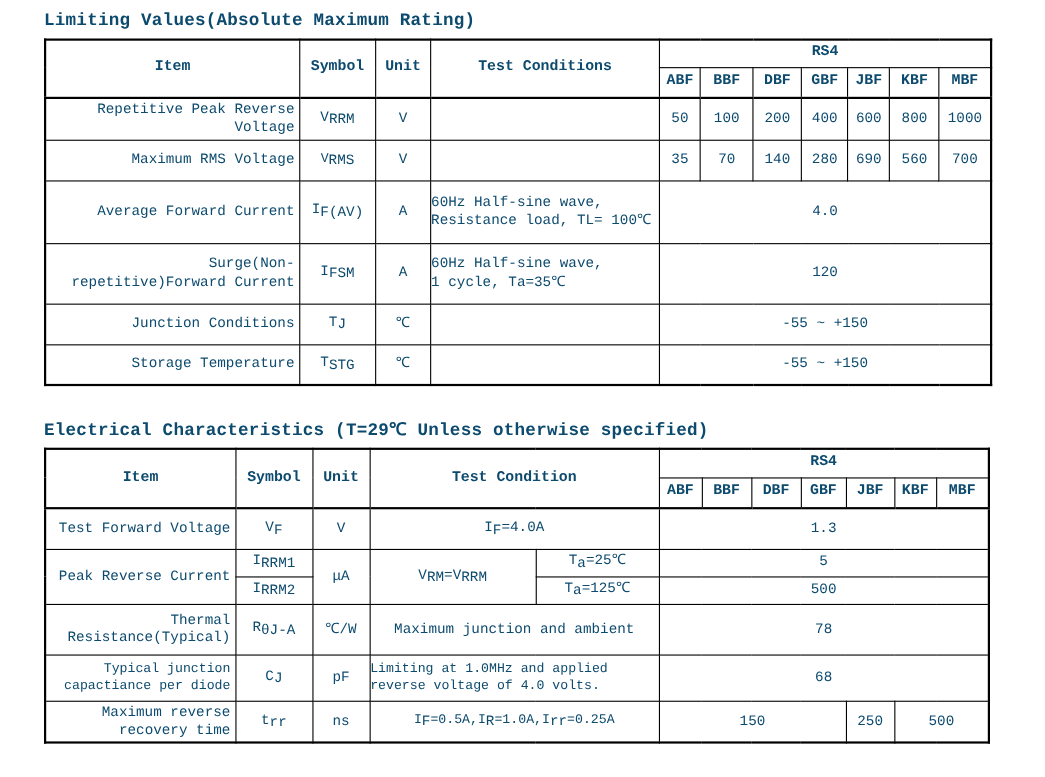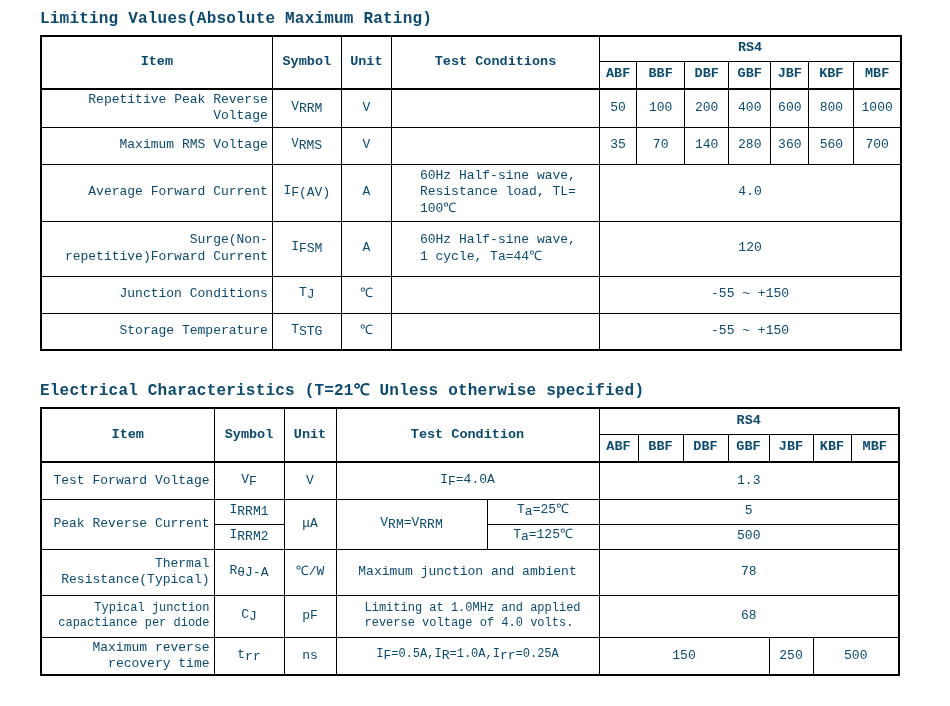--- a/index.html
+++ b/index.html
@@ -20,21 +20,21 @@
   td,th{
     border:1px solid #000;
     font-size:13px;line-height:1.25;
     padding:2px 4px;vertical-align:middle;
     overflow:hidden;
   }
   th{font-weight:bold;font-size:13.5px;}
   .hdr2{border-bottom:2px solid #000;}
   .item{text-align:right;padding-left:8px;}
   .c{text-align:center;}
-  .l{text-align:left;padding-left:28px;}
+  .l{text-align:left;padding-left:0;}
   .fs12{font-size:12px;}
   .sub{font-size:13px;vertical-align:-2px;letter-spacing:0;}
 </style>
 </head>
 <body>
 
 <div class="page">
 
   <div class="sec-title">Limiting Values(Absolute Maximum Rating)</div>
 
@@ -84,62 +84,62 @@
     </tr>
     <tr style="height:37px;">
       <td class="item">Maximum RMS Voltage</td>
       <td class="c fs12"><span>V</span><span class="sub">RMS</span></td>
       <td class="c">V</td>
       <td></td>
       <td class="c">35</td>
       <td class="c">70</td>
       <td class="c">140</td>
       <td class="c">280</td>
-      <td class="c">360</td>
+      <td class="c">690</td>
       <td class="c">560</td>
       <td class="c">700</td>
     </tr>
     <tr style="height:57px;">
       <td class="item">Average Forward Current</td>
       <td class="c"><span>I</span><span class="sub">F(AV)</span></td>
       <td class="c">A</td>
       <td class="l">
             <div><span>60Hz Half-sine wave,</span></div>
             <div><span>Resistance load,  TL= 100℃</span></div>
           </td>
       <td class="c" colspan="7">4.0</td>
     </tr>
     <tr style="height:55px;">
       <td class="item">Surge(Non-repetitive)Forward Current</td>
       <td class="c"><span>I</span><span class="sub">FSM</span></td>
       <td class="c">A</td>
       <td class="l">
             <div><span>60Hz Half-sine wave,</span></div>
-            <div><span>1 cycle,  Ta=44℃</span></div>
+            <div><span>1 cycle,  Ta=35℃</span></div>
           </td>
       <td class="c" colspan="7">120</td>
     </tr>
     <tr style="height:37px;">
       <td class="item">Junction   Conditions</td>
       <td class="c"><span>T</span><span class="sub">J</span></td>
       <td class="c">℃</td>
       <td></td>
       <td class="c" colspan="7">-55 ~ +150</td>
     </tr>
     <tr style="height:37px;">
       <td class="item">Storage Temperature</td>
       <td class="c"><span>T</span><span class="sub">STG</span></td>
       <td class="c">℃</td>
       <td></td>
       <td class="c" colspan="7">-55 ~ +150</td>
     </tr>
   </tbody>
     </table>
 
-  <div class="sec-title second">Electrical Characteristics (T=21℃ Unless otherwise specified)</div>
+  <div class="sec-title second">Electrical Characteristics (T=29℃ Unless otherwise specified)</div>
 
   <table style="width:858px;">
     <colgroup>
       <col style="width:173px">
         <col style="width:70px">
         <col style="width:52px">
         <col style="width:151px">
         <col style="width:112px">
       <col style="width:39px">
         <col style="width:45px">

